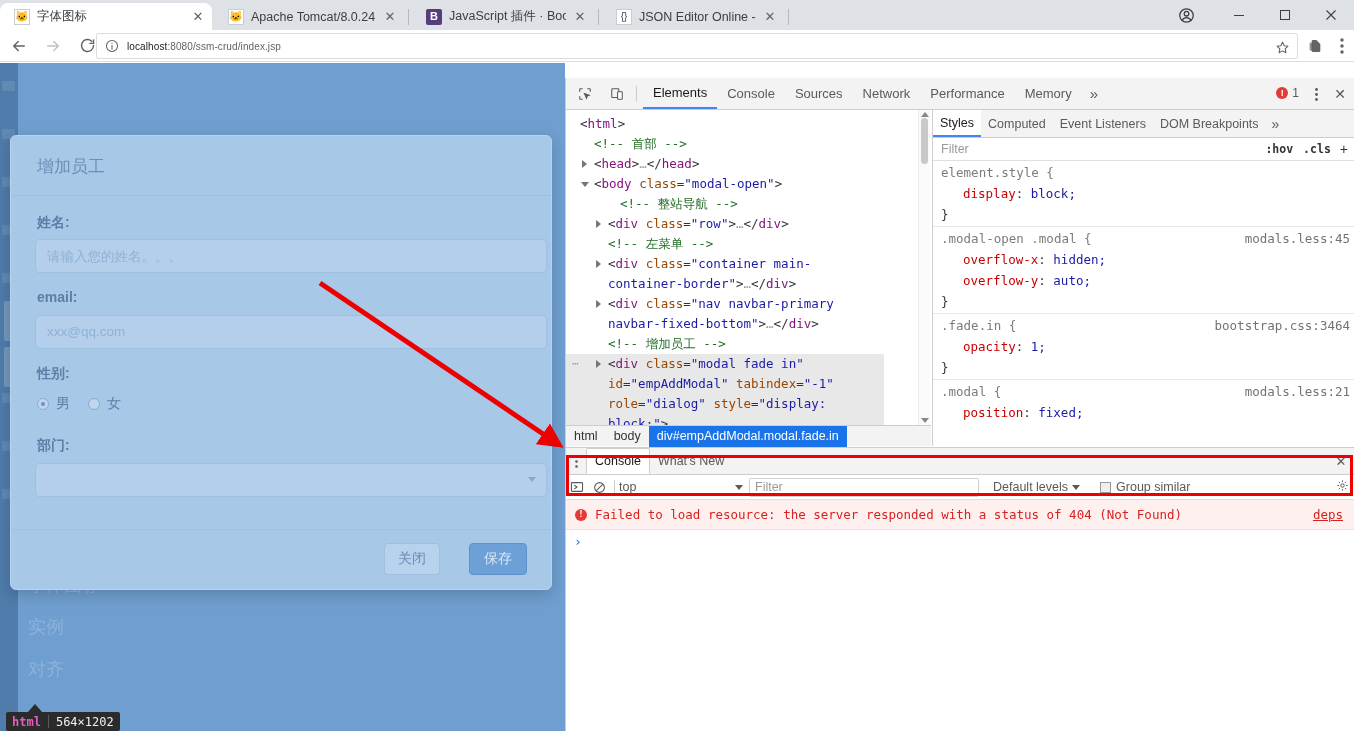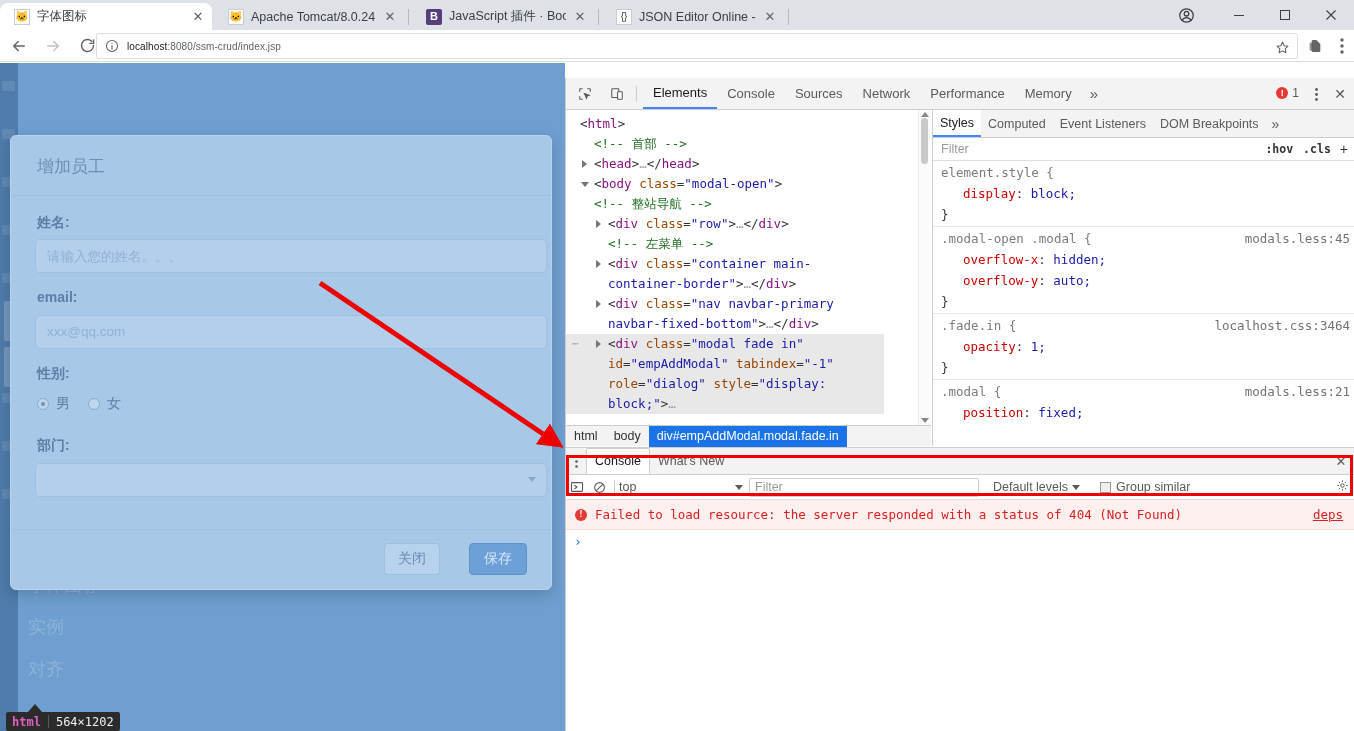--- a/index.html
+++ b/index.html
@@ -611,25 +611,26 @@
           </svg>
       </div>
       <div class="dt-close">✕</div>
     </div>
 
     <div class="dom-pane">
       <div class="dom-line" style="padding-left:14px;"><span class="c-punc">&lt;</span><span class="c-tag">html</span><span class="c-punc">&gt;</span></div>
       <div class="dom-line" style="padding-left:28px;"><span class="c-comment">&lt;!-- 首部 --&gt;</span></div>
       <div class="dom-line" style="padding-left:28px;"><span class="twisty" style="left:16px;"></span><span class="c-punc">&lt;</span><span class="c-tag">head</span><span class="c-punc">&gt;</span><span class="c-ellipsis">…</span><span class="c-punc">&lt;/</span><span class="c-tag">head</span><span class="c-punc">&gt;</span></div>
       <div class="dom-line" style="padding-left:28px;"><span class="twisty open" style="left:15px;"></span><span class="c-punc">&lt;</span><span class="c-tag">body</span><span class="c-attr"> class</span><span class="c-punc">=</span><span class="c-val">"modal-open"</span><span class="c-punc">&gt;</span></div>
-      <div class="dom-line" style="padding-left:28px;"><span class="c-comment">&lt;!-- 整站导航 --&gt;</span></div>
+      <div class="dom-line" style="padding-left:54px;"><span class="c-comment">&lt;!-- 整站导航 --&gt;</span></div>
       <div class="dom-line" style="padding-left:42px;"><span class="twisty" style="left:30px;"></span><span class="c-punc">&lt;</span><span class="c-tag">div</span><span class="c-attr"> class</span><span class="c-punc">=</span><span class="c-val">"row"</span><span class="c-punc">&gt;</span><span class="c-ellipsis">…</span><span class="c-punc">&lt;/</span><span class="c-tag">div</span><span class="c-punc">&gt;</span></div>
       <div class="dom-line" style="padding-left:42px;"><span class="c-comment">&lt;!-- 左菜单 --&gt;</span></div>
       <div class="dom-line" style="padding-left:42px;"><span class="twisty" style="left:30px;"></span><span class="c-punc">&lt;</span><span class="c-tag">div</span><span class="c-attr"> class</span><span class="c-punc">=</span><span class="c-val">"container main-container-border"</span><span class="c-punc">&gt;</span><span class="c-ellipsis">…</span><span class="c-punc">&lt;/</span><span class="c-tag">div</span><span class="c-punc">&gt;</span></div>
       <div class="dom-line" style="padding-left:42px;"><span class="twisty" style="left:30px;"></span><span class="c-punc">&lt;</span><span class="c-tag">div</span><span class="c-attr"> class</span><span class="c-punc">=</span><span class="c-val">"nav navbar-primary navbar-fixed-bottom"</span><span class="c-punc">&gt;</span><span class="c-ellipsis">…</span><span class="c-punc">&lt;/</span><span class="c-tag">div</span><span class="c-punc">&gt;</span></div>
+      <div class="dom-line" style="padding-left:42px;"><span class="c-comment">&lt;!-- 增加员工 --&gt;</span></div>
       <div class="dom-line sel" style="padding-left:42px;"><span class="dots-gutter" style="left:6px;">⋯</span><span class="twisty" style="left:30px;"></span><span class="c-punc">&lt;</span><span class="c-tag">div</span><span class="c-attr"> class</span><span class="c-punc">=</span><span class="c-val">"modal fade in"</span><span class="c-attr"> id</span><span class="c-punc">=</span><span class="c-val">"empAddModal"</span><span class="c-attr"> tabindex</span><span class="c-punc">=</span><span class="c-val">"-1"</span><span class="c-attr"> role</span><span class="c-punc">=</span><span class="c-val">"dialog"</span><span class="c-attr"> style</span><span class="c-punc">=</span><span class="c-val">"display: block;"</span><span class="c-punc">&gt;</span><span class="c-ellipsis">…</span></div>
     </div>
 
     <div class="dom-scrollbar" style="left:352px; width:12px;">
       <div class="dom-sb-arrow dom-sb-up"></div>
       <div class="thumb"></div>
       <div class="dom-sb-arrow dom-sb-down"></div>
     </div>
 
     <div class="crumbbar">
@@ -663,21 +664,21 @@
 
         <div class="rule">
           <span class="src">modals.less:45</span>
           <div class="sel-name">.modal-open .modal {</div>
           <div><span class="prop">overflow-x</span><span class="c-punc">: </span><span class="pval">hidden;</span></div>
           <div><span class="prop">overflow-y</span><span class="c-punc">: </span><span class="pval">auto;</span></div>
           <div>}</div>
         </div>
 
         <div class="rule">
-          <span class="src">localhost.css:3464</span>
+          <span class="src">bootstrap.css:3464</span>
           <div class="sel-name">.fade.in {</div>
           <div><span class="prop">opacity</span><span class="c-punc">: </span><span class="pval">1;</span></div>
           <div>}</div>
         </div>
 
         <div class="rule" style="border-bottom:none;">
           <span class="src">modals.less:21</span>
           <div class="sel-name">.modal {</div>
           <div><span class="prop">position</span><span class="c-punc">: </span><span class="pval">fixed;</span></div>
         </div>

